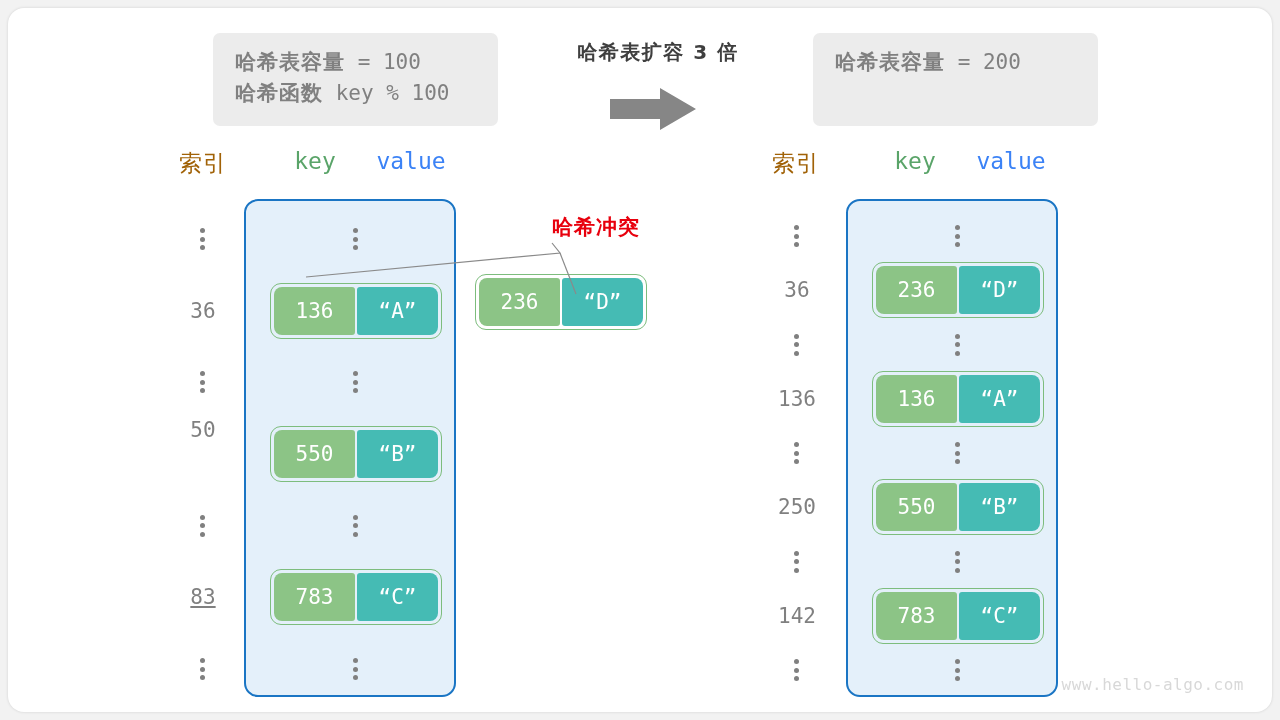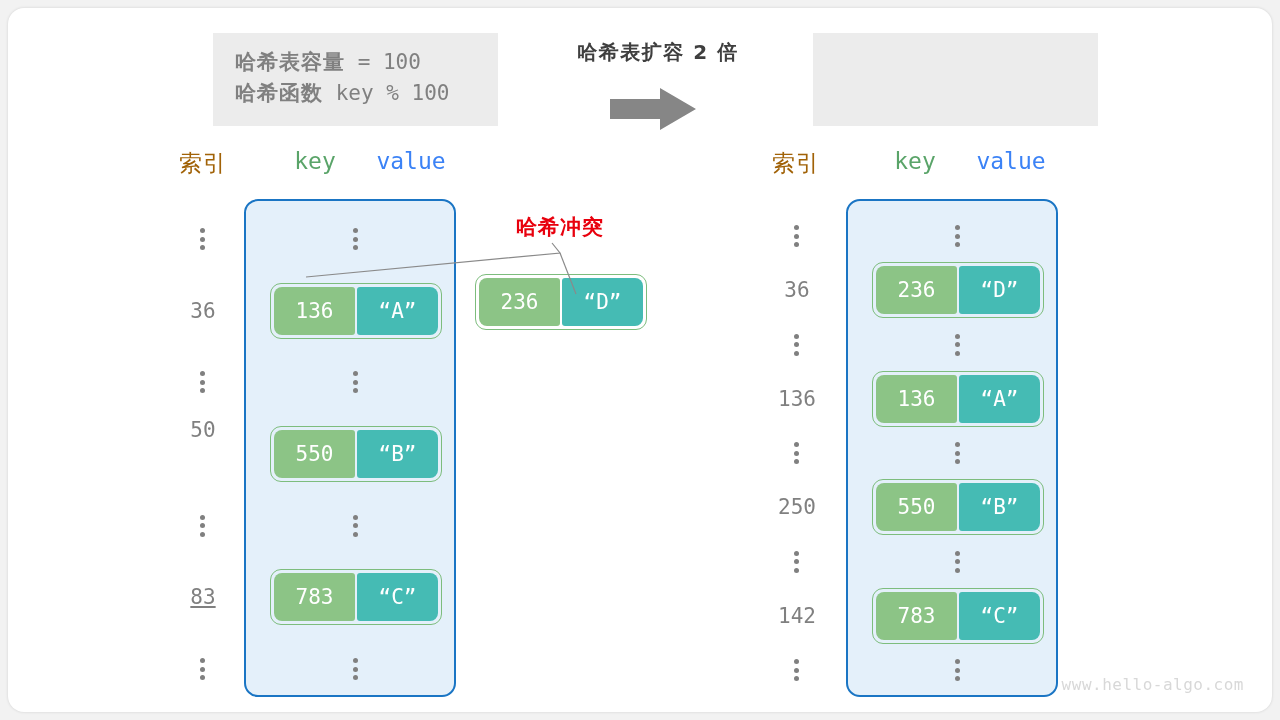--- a/index.html
+++ b/index.html
@@ -31,21 +31,21 @@
     background: #ffffff;
     border-radius: 16px;
     box-shadow: 0 0 3px rgba(0,0,0,0.14);
     overflow: hidden;
   }
 
   
   .info-box {
     position: absolute;
     background: #ececec;
-    border-radius: 0;
+    border-radius: 7px;
     padding: 14px 22px 16px 22px;
     box-sizing: border-box;
   }
   .info-line {
     font-size: 21px;
     line-height: 31px;
     color: #808080;
     white-space: pre;
     font-family: "DejaVu Sans Mono", monospace;
     letter-spacing: 0px;
@@ -164,21 +164,21 @@
     background: #45bbb4;
     border-radius: 3px 8px 8px 3px;
   }
 
   
   #collision-label {
     position: absolute;
     left: 472px;
     top: 205px;
     width: 160px;
-    text-align: center;
+    text-align: right;
     font-size: 21px;
     font-weight: bold;
     color: #e8000d;
     letter-spacing: 1px;
     font-family: "DejaVu Sans", sans-serif;
   }
   #collision-lines {
     position: absolute;
     left: 0; top: 0;
     width: 1264px; height: 704px;
@@ -200,26 +200,27 @@
 <body>
 
 <div id="canvas">
   <div id="card">
 
     <div class="info-box" id="info-left">
       <div class="info-line"><span class="cn">哈希表容量</span><span> = 100</span></div>
       <div class="info-line"><span class="cn">哈希函数</span><span> key % 100</span></div>
     </div>
 
-    <div id="expand-caption">哈希表扩容 2 倍</div>
+    <div id="expand-caption">哈希表扩容 3 倍</div>
     <svg id="arrow-right-icon" viewBox="0 0 90 46">
       <path d="M2,13 L52,13 L52,2 L88,23 L52,44 L52,33 L2,33 Z" fill="#868686"></path>
     </svg>
 
     <div class="info-box" id="info-right">
+      <div class="info-line"><span class="cn">哈希表容量</span><span> = 200</span></div>
     </div>
 
     <div class="col-header hdr-index" style="left:160px; top:140px; width:70px; text-align:center;">索引</div>
     <div class="col-header hdr-key" style="left:264px; top:140px; width:86px; text-align:center;">key</div>
     <div class="col-header hdr-value" style="left:348px; top:140px; width:110px; text-align:center;">value</div>
 
     <div class="col-header hdr-index" style="left:750px; top:140px; width:76px; text-align:center;">索引</div>
     <div class="col-header hdr-key" style="left:864px; top:140px; width:86px; text-align:center;">key</div>
     <div class="col-header hdr-value" style="left:948px; top:140px; width:110px; text-align:center;">value</div>
 

